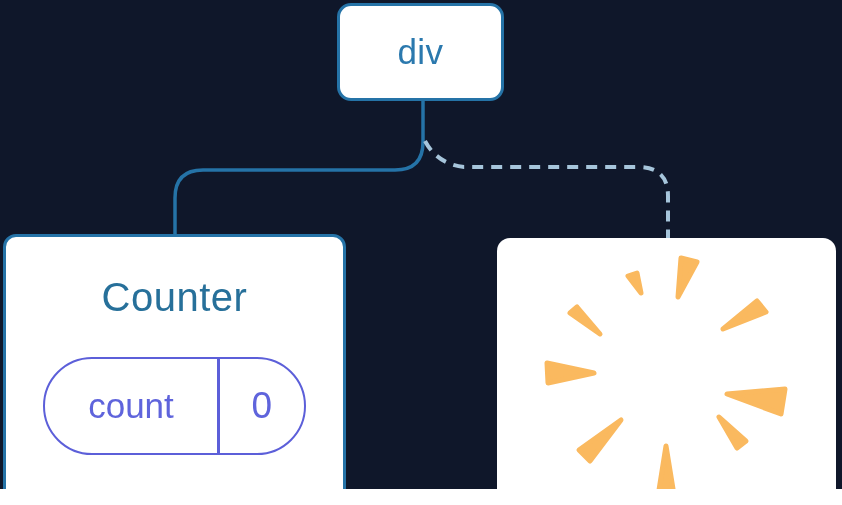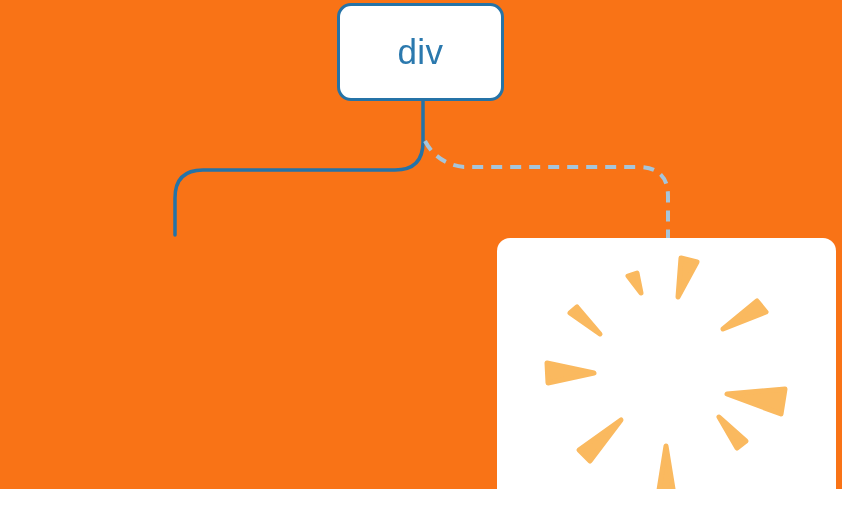--- a/index.html
+++ b/index.html
@@ -4,21 +4,21 @@
 <style>
   html, body {
     margin: 0;
     padding: 0;
     font-family: "Liberation Sans", "DejaVu Sans", sans-serif;
   }
   .stage {
     position: relative;
     width: 842px;
     height: 489px;
-    background: #f97316;
+    background: #0f172a;
     overflow: hidden;
   }
   .connectors {
     position: absolute;
     left: 0;
     top: 0;
     pointer-events: none;
   }
   .card {
     position: absolute;
@@ -109,20 +109,28 @@
 
   <svg class="connectors" width="842" height="505" viewBox="0 0 842 505">
     <path d="M 423 100 L 423 142 Q 423 170 395 170 L 203 170 Q 175 170 175 198 L 175 235" fill="none" stroke="#2573A7" stroke-width="3.5" stroke-linecap="round"></path>
     <path d="M 425 141 C 433 156 446 165 464 167 L 640 167 Q 668 168 668 196 L 668 238" fill="none" stroke="#A6C5DB" stroke-width="4" stroke-dasharray="11 8"></path>
   </svg>
 
   <div class="card root-node">
     <span class="label">div</span>
   </div>
 
+  <div class="card counter-card">
+    <div class="counter-title">Counter</div>
+    <div class="state-pill">
+      <span class="cell key-cell">count</span>
+      <span class="pill-divider"></span>
+      <span class="cell value-cell">0</span>
+    </div>
+  </div>
 
   <div class="card removed-card">
     <svg width="339" height="272" viewBox="0 0 339 272" fill="#FAB95F" stroke="#FAB95F" stroke-width="5" stroke-linejoin="round">
       <polygon points="181,59 184,20 200,24"></polygon>
       <polygon points="144,55 131,38 140,35"></polygon>
       <polygon points="226,91 260,63 269,74"></polygon>
       <polygon points="103,96 73,75 80,69"></polygon>
       <polygon points="97,135 50,125 51,145"></polygon>
       <polygon points="230,156 288,151 284,176"></polygon>
       <polygon points="222,179 249,203 240,210"></polygon>

